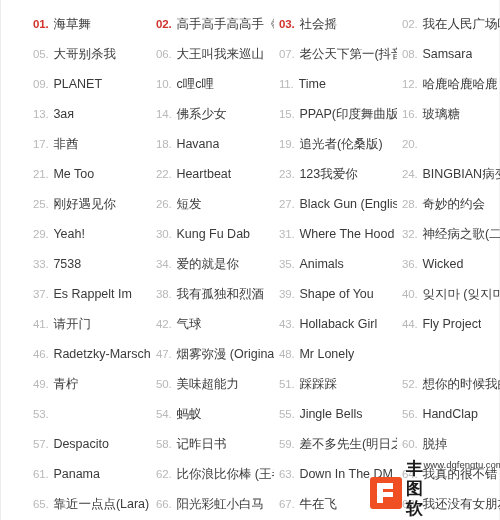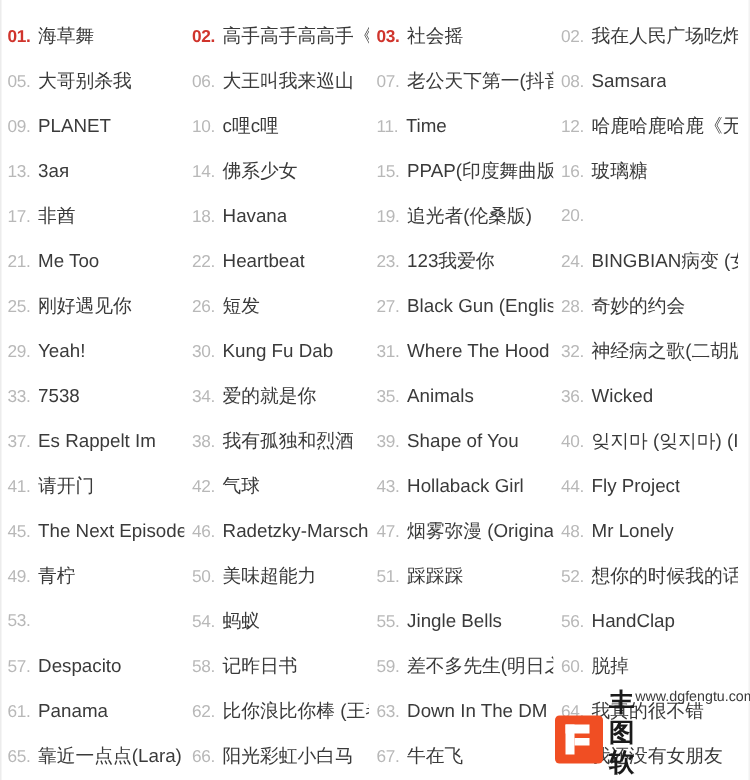--- a/index.html
+++ b/index.html
@@ -25,20 +25,21 @@
     box-sizing: border-box;
     padding-top: 9px;
   }
 
   .song-row {
     display: flex;
     height: 30px;
     line-height: 30px;
     width: 500px;
     box-sizing: border-box;
+    padding-left: 28px;
   }
 
   .song-cell {
     width: 123px;
     flex: 0 0 123px;
     display: flex;
     align-items: baseline;
     overflow: hidden;
     white-space: nowrap;
     box-sizing: border-box;
@@ -352,24 +353,20 @@
         <span class="rank">43.</span>
         <span class="title">Hollaback Girl</span>
       </div>
       <div class="song-cell">
         <span class="rank">44.</span>
         <span class="title">Fly Project</span>
       </div>
     </div>
     <div class="song-row">
       <div class="song-cell">
-        <span class="rank">45.</span>
-        <span class="title">The Next Episode</span>
-      </div>
-      <div class="song-cell">
         <span class="rank">46.</span>
         <span class="title">Radetzky-Marsch,</span>
       </div>
       <div class="song-cell">
         <span class="rank">47.</span>
         <span class="title">烟雾弥漫 (Original</span>
       </div>
       <div class="song-cell">
         <span class="rank">48.</span>
         <span class="title">Mr Lonely</span>

